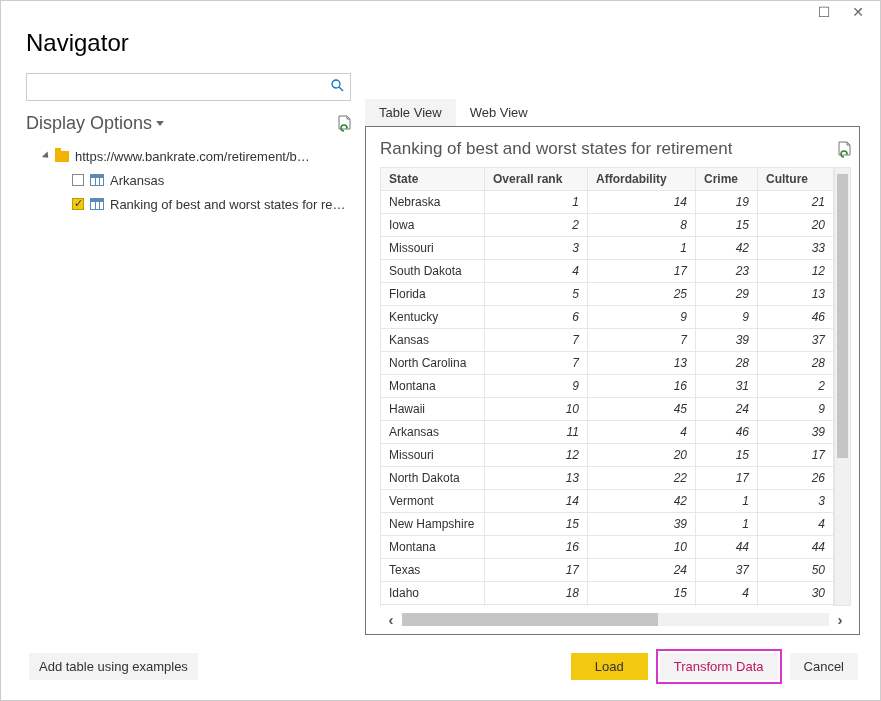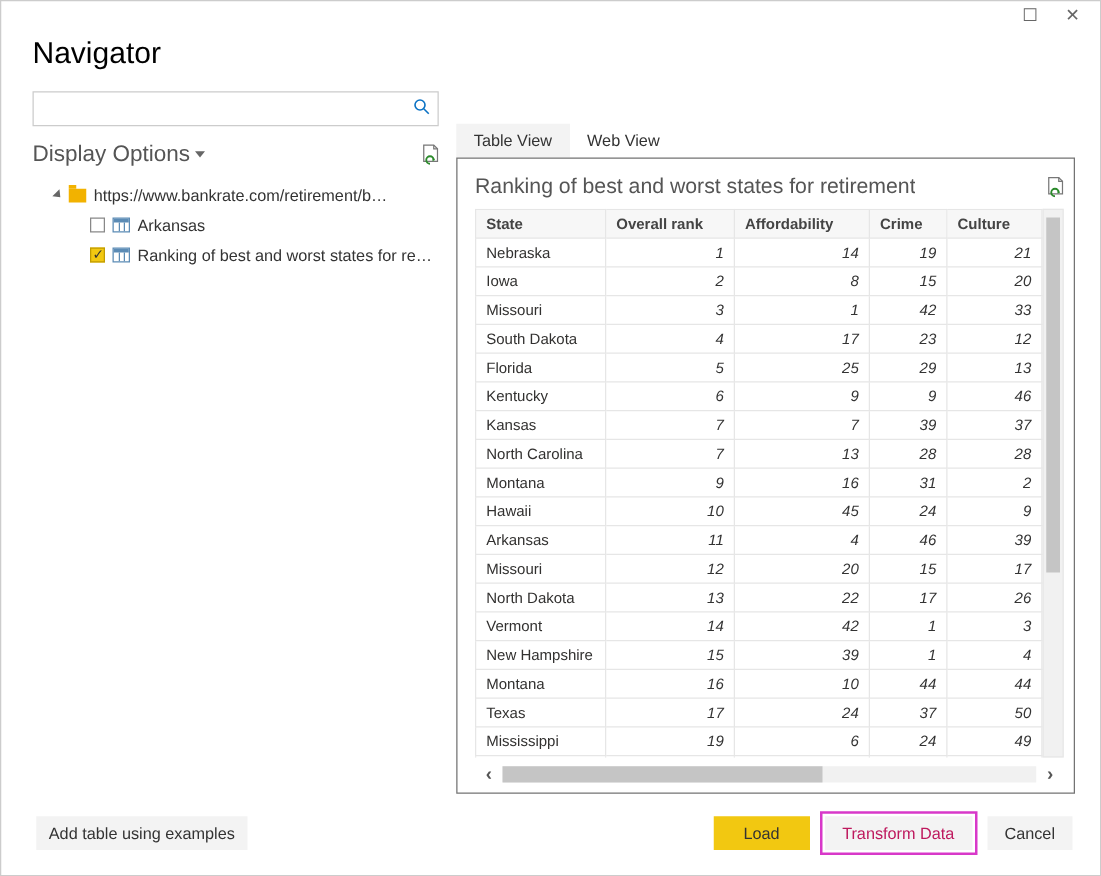--- a/index.html
+++ b/index.html
@@ -579,20 +579,28 @@
                   </tr>
                   <tr>
                     <td>Texas</td>
                     <td class="num">17</td>
                     <td class="num">24</td>
                     <td class="num">37</td>
                     <td class="num">50</td>
                     <td class="num"></td>
                   </tr>
                   <tr>
+                    <td>Idaho</td>
+                    <td class="num">18</td>
+                    <td class="num">15</td>
+                    <td class="num">4</td>
+                    <td class="num">30</td>
+                    <td class="num"></td>
+                  </tr>
+                  <tr>
                     <td>Mississippi</td>
                     <td class="num">19</td>
                     <td class="num">6</td>
                     <td class="num">24</td>
                     <td class="num">49</td>
                     <td class="num"></td>
                   </tr>
                   <tr>
                     <td>Wyoming</td>
                     <td class="num">20</td>

